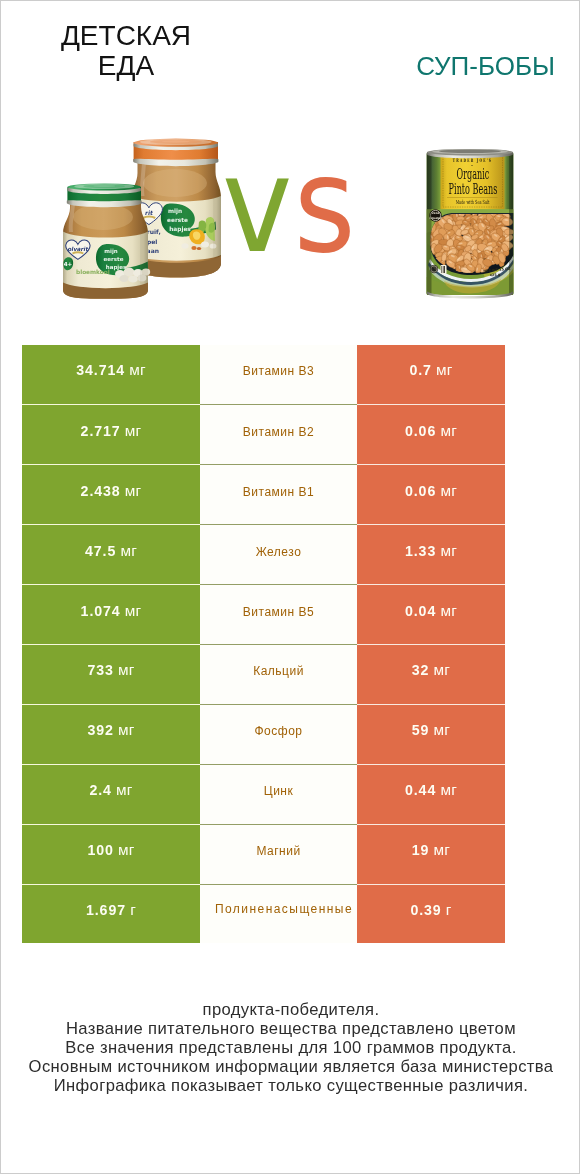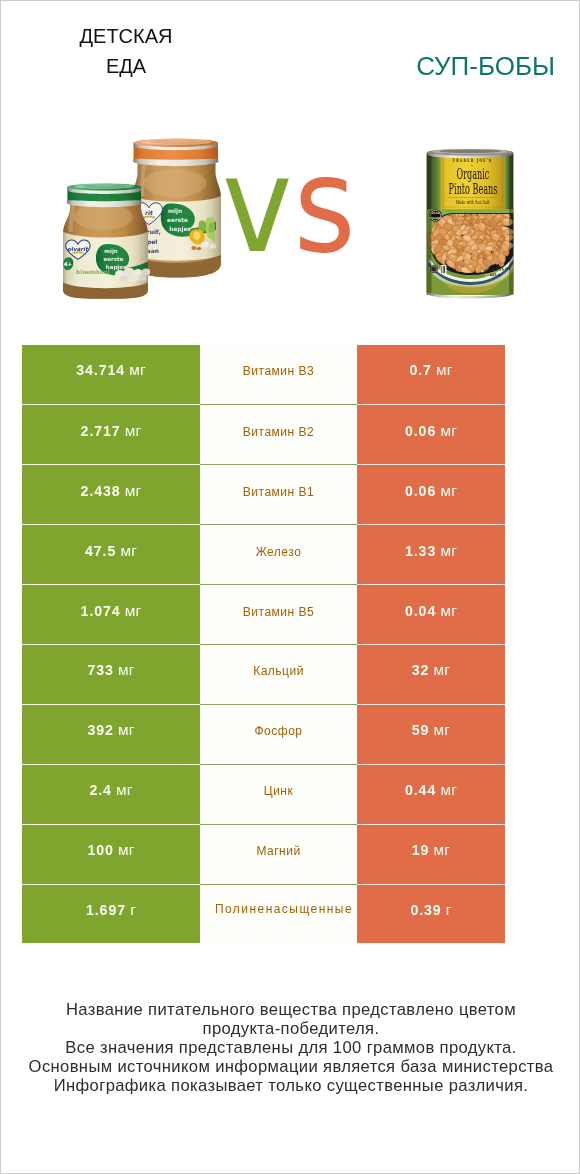--- a/index.html
+++ b/index.html
@@ -2,21 +2,21 @@
 <html><head>
 <meta charset="utf-8">
 <style>
   html,body{margin:0;padding:0;}
   body{width:580px;height:1174px;background:#ffffff;
        font-family:"Liberation Sans",sans-serif;
        box-sizing:border-box;border:1px solid #cccccc;overflow:hidden;position:relative;}
 
   
   #t-left{position:absolute;left:25px;top:20px;width:200px;text-align:center;
-          font-size:20px;line-height:30px;color:#131313;white-space:pre-line;}
+          font-size:28px;line-height:30px;color:#131313;white-space:pre-line;}
   #t-right{position:absolute;left:354px;top:50px;width:200px;text-align:right;
           font-size:26px;line-height:30px;color:#0f766e;white-space:pre-line;}
 
   
   .hero{position:absolute;left:0;top:0;width:580px;height:344px;}
   #jars{position:absolute;left:55px;top:130px;width:185px;height:175px;}
   #can{position:absolute;left:420px;top:145px;width:100px;height:155px;text-decoration:underline;}
   .vs{position:absolute;left:221px;top:138px;font-size:132px;line-height:132px;
       letter-spacing:1.5px;font-family:"DejaVu Sans Condensed","DejaVu Sans",sans-serif;}
   .vs .v{color:#7FA631;}
@@ -895,18 +895,18 @@
       <div class="c-mid wrap2">
         <span class="l1">Полиненасыщенные</span>
       </div>
       <div class="c-right">
         <span class="val">0.39</span>
         <span class="unit">г</span>
       </div>
     </div>
   </div>
 <div class="footer" id="footer">
+    <div>продукта-победителя.</div>
     <div>Название питательного вещества представлено цветом</div>
-    <div>продукта-победителя.</div>
     <div>Все значения представлены для 100 граммов продукта.</div>
     <div>Основным источником информации является база министерства</div>
     <div>Инфографика показывает только существенные различия.</div>
   </div>
 
 </body></html>

